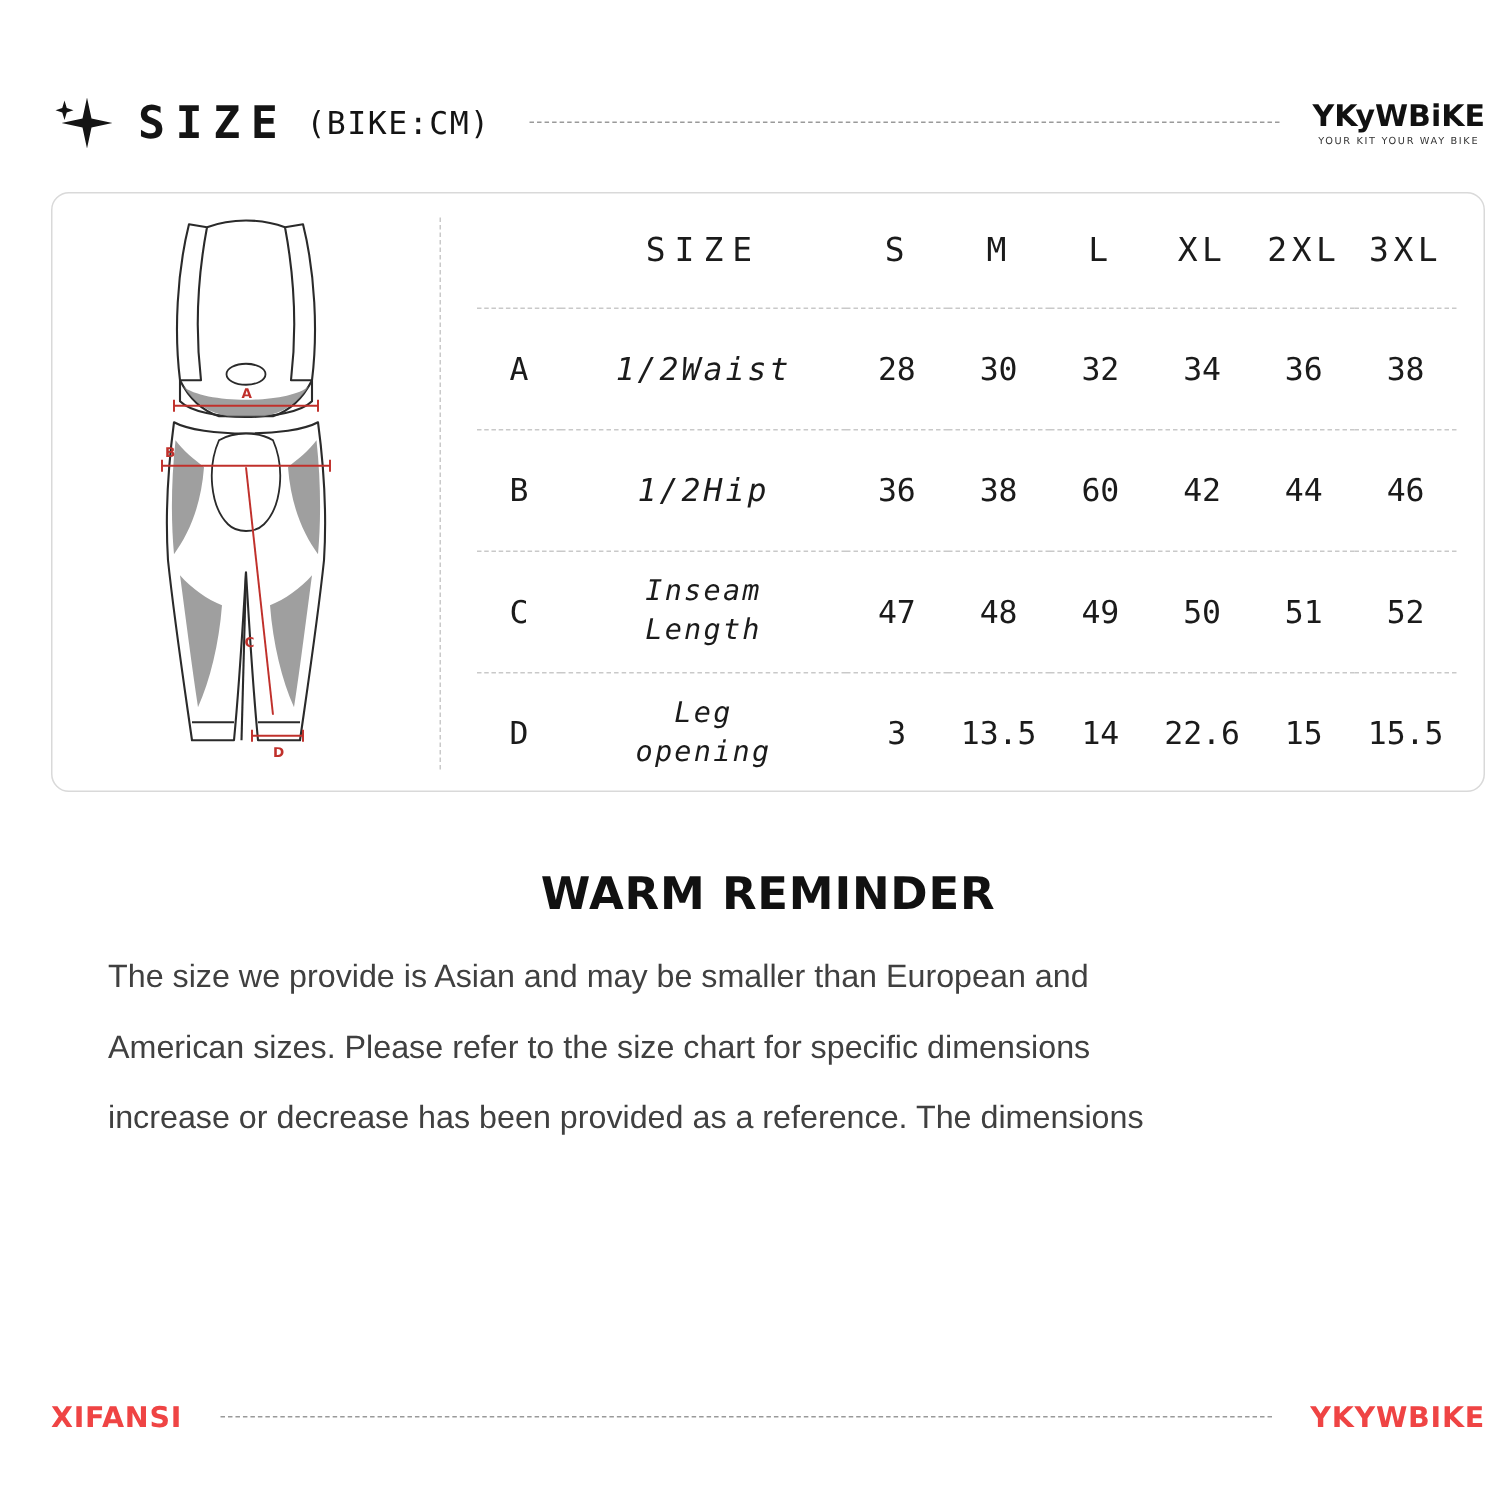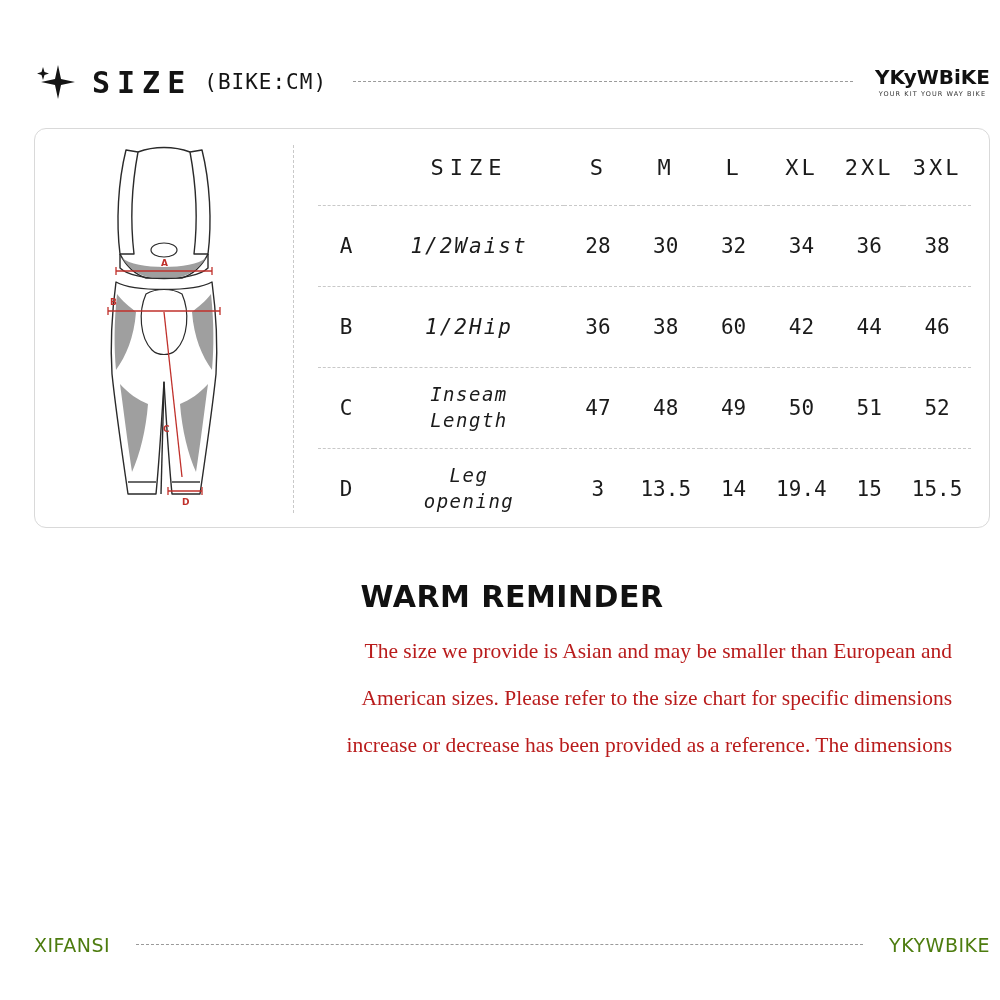--- a/index.html
+++ b/index.html
@@ -182,42 +182,42 @@
     font-weight: 700;
     font-size: 30px;
     letter-spacing: 0.5px;
     color: #111;
   }
   .warm-body {
     position: absolute;
     top: 628px;
     left: 60px;
     width: 880px;
-    text-align: right;
-    font-family: Liberation Serif, serif;
+    text-align: left;
+    font-family: Liberation Sans, sans-serif;
     font-size: 21.5px;
     line-height: 47px;
-    color: #b91c1c;
+    color: #404040;
   }
 
   
   .footer {
     position: absolute;
     bottom: 44px;
     left: 22px;
     right: 22px;
     display: flex;
     align-items: center;
   }
   .footer-left, .footer-right {
     font-family: "DejaVu Sans", sans-serif;
-    font-weight: 400;
+    font-weight: 700;
     font-size: 19px;
     letter-spacing: 0.5px;
-    color: #4d7c0f;
+    color: #ef4444;
     white-space: nowrap;
   }
   .footer-dash {
     flex: 1 1 auto;
     height: 1px;
     margin: 0 26px;
     border-top: 1.5px dashed #9a9a9a;
   }
 
   .meas-letter {
@@ -369,21 +369,21 @@
             </tr>
             <tr>
               <td class="lbl">D</td>
               <td class="measure two-line">
                 <span>Leg</span><br>
                 <span>opening</span>
               </td>
               <td>3</td>
               <td>13.5</td>
               <td>14</td>
-              <td>19.4</td>
+              <td>22.6</td>
               <td>15</td>
               <td>15.5</td>
             </tr>
           </tbody>
         </table>
       </div>
 
     </div>
   </div>
 

